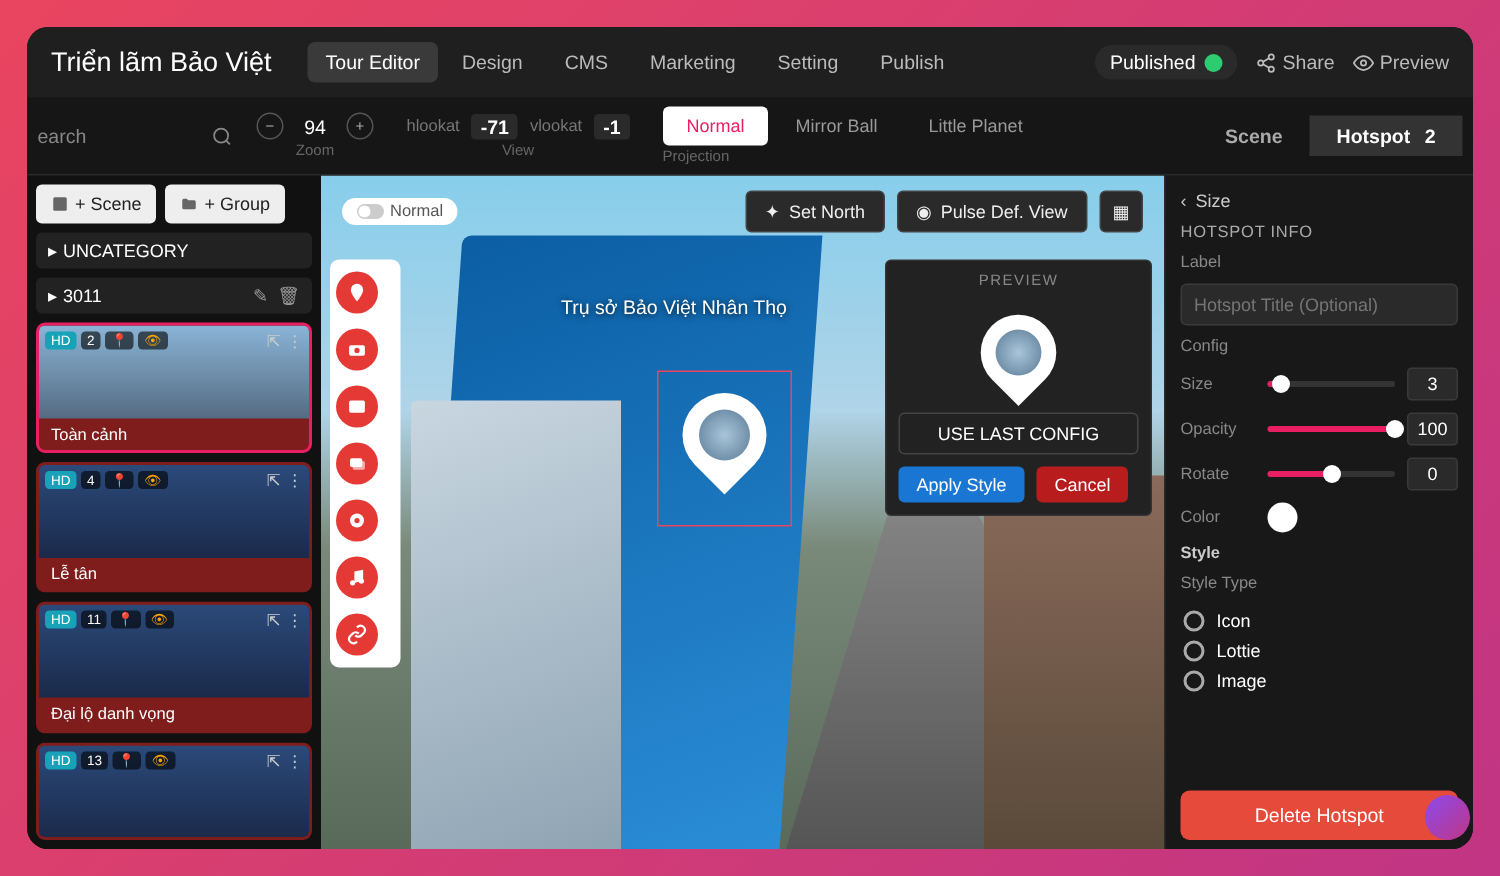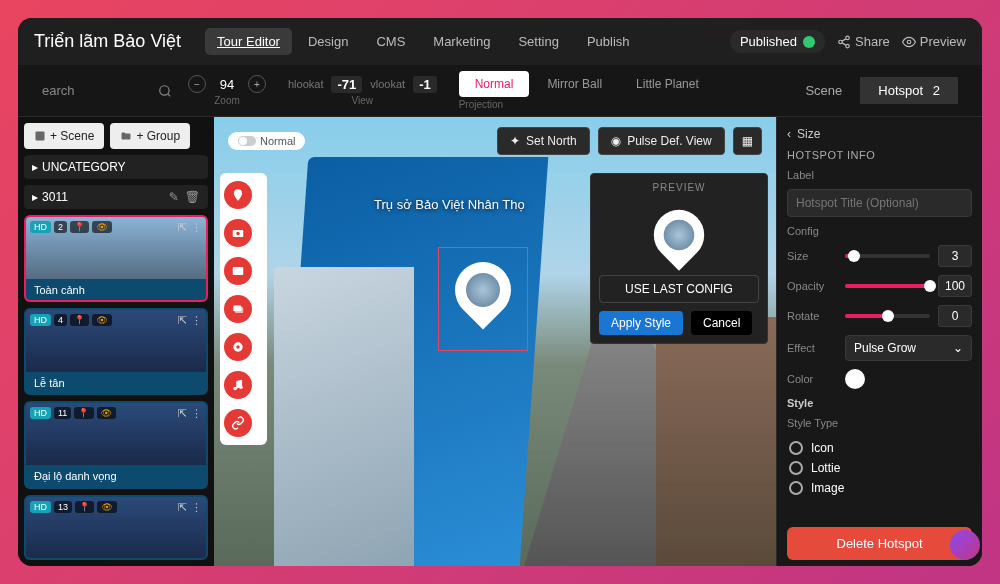--- a/index.html
+++ b/index.html
@@ -14,66 +14,66 @@
     background: #1a1a1a; border-radius: 14px; overflow: hidden;
     display: flex; flex-direction: column;
   }
   .topbar {
     display: flex; align-items: center; gap: 12px; padding: 10px 16px;
     background: #1f1f1f;
   }
   .project-title { font-size: 18px; margin-right: 12px; }
   .tabs { display: flex; gap: 4px; }
   .tab { padding: 6px 12px; border-radius: 5px; color: #bbb; cursor: pointer; }
-  .tab.active { background: #3a3a3a; color: #fff; text-decoration: underline; }
+  .tab.active { background: #3a3a3a; color: #fff; }
   .spacer { flex: 1; }
   .published-pill {
     display: flex; align-items: center; gap: 6px; background: #2a2a2a;
     border-radius: 14px; padding: 4px 10px;
   }
   .published-pill .dot { width: 12px; height: 12px; border-radius: 50%; background: #2ecc71; }
   .headbtn { display: flex; align-items: center; gap: 4px; color: #bbb; cursor: pointer; }
 
   .secondbar {
-    display: flex; align-items: center; gap: 8px; padding: 6px 24px;
+    display: flex; align-items: center; gap: 8px; padding: 6px 7px;
     background: #161616; border-bottom: 1px solid #2a2a2a;
   }
   .search { display: flex; align-items: center; gap: 6px; color: #888; width: 130px; }
   .zoom-group { display: flex; flex-direction: column; align-items: center; margin-left: 8px; }
   .zoom-row { display: flex; align-items: center; gap: 6px; }
   .round-icon { width: 18px; height: 18px; border: 1px solid #555; border-radius: 50%;
                  display: inline-flex; align-items: center; justify-content: center; font-size: 10px; color:#aaa;}
   .zoom-val { min-width: 30px; text-align: center; }
   .sublabel { font-size: 10px; color: #666; margin-top: 2px; }
   .view-group { display: flex; flex-direction: column; align-items: center; margin-left: 14px; }
   .view-row { display: flex; gap: 8px; align-items: center; }
   .view-label { font-size: 11px; color: #777; }
   .view-val { background: #2a2a2a; border-radius: 3px; padding: 1px 6px; font-weight: 600; }
   .proj-group { display: flex; flex-direction: column; margin-left: 14px; }
   .proj-row { display: flex; gap: 2px; }
   .proj-tab { padding: 6px 16px; color: #999; cursor: pointer; border-radius: 4px; font-size: 12px; }
   .proj-tab.active { background: #fff; color: #e91e63; }
   .right-tabs { display: flex; margin-left: auto; }
-  .rtab { padding: 6px 18px; color: #aaa; cursor: pointer; }
+  .rtab { padding: 6px 18px; color: #aaa; cursor: pointer; font-weight: bold; }
   .rtab.active { background: #333; color: #fff; }
   .rtab .badge { margin-left: 6px; }
 
   .body { flex: 1; display: flex; overflow: hidden; }
   .sidebar {
     width: 196px; background: #111; padding: 6px; display: flex; flex-direction: column;
     gap: 6px; overflow-y: hidden;
   }
   .btn-light { background: #eee; color: #222; border-radius: 4px; padding: 6px 10px;
                display: inline-flex; align-items: center; gap: 4px; cursor: pointer; font-size: 12px; }
   .side-row { display: flex; gap: 6px; }
   .section { background: #222; border-radius: 4px; padding: 5px 8px; font-size: 12px;
              display: flex; align-items: center; gap: 4px; }
   .section .ed-icons { margin-left: auto; display: flex; gap: 6px; color: #999; }
   .scene-card {
-    background: #0c4a6e; border-radius: 6px; overflow: hidden; position: relative;
+    background: #7f1d1d; border-radius: 6px; overflow: hidden; position: relative;
     border: 2px solid transparent; cursor: pointer;
   }
   .scene-card.active { border-color: #e91e63; }
   .scene-img { height: 62px; background: linear-gradient(180deg, #8ab4d6, #556b82); position: relative; }
   .scene-img.gallery { background: linear-gradient(180deg, #2b4a7a, #1a2a4a); }
   .scene-badges { position: absolute; top: 4px; left: 4px; display: flex; gap: 3px; align-items: center; }
   .bdg { background: rgba(0,0,0,0.6); border-radius: 3px; padding: 1px 4px; font-size: 9px; display:flex; align-items:center; gap:2px;}
   .bdg.hd { background: #17a2b8; }
   .bdg.eye { color: #ffa500; }
   .scene-icons { position: absolute; top: 4px; right: 4px; display: flex; gap: 4px; color:#ccc; font-size:11px; }
@@ -108,21 +108,21 @@
   .preview-overlay {
     position: absolute; top: 56px; right: 8px; width: 178px;
     background: #222; border: 1px solid #333; border-radius: 4px; padding: 8px; z-index: 8;
   }
   .preview-overlay .title { text-align: center; font-size: 10px; color: #888; letter-spacing: 1px; margin-bottom: 6px;}
   .preview-overlay .marker-box { display:flex; justify-content:center; padding: 8px 0 12px; }
   .preview-overlay .marker { transform: rotate(-45deg) scale(0.9); margin: 0;}
   .preview-overlay .wide-btn { border:1px solid #444; border-radius:4px; padding:6px; text-align:center; font-size:12px; margin-bottom:8px; cursor:pointer;}
   .ov-row{ display:flex; gap:8px; }
   .apply-btn{ background:#1976d2; border-radius:4px; padding:5px 12px; font-size:12px; cursor:pointer;}
-  .cancel-btn{ background:#000000; border-radius:4px; padding:5px 12px; font-size:12px; cursor:pointer;}
+  .cancel-btn{ background:#b91c1c; border-radius:4px; padding:5px 12px; font-size:12px; cursor:pointer;}
 
   .props {
     width: 206px; background: #181818; border-left: 1px solid #2a2a2a; padding: 10px 10px 0;
     display: flex; flex-direction: column; gap: 8px; overflow: hidden; font-size: 12px; position:relative;
   }
   .back { display:flex; align-items:center; gap:6px; color:#ccc; cursor:pointer;}
   .sect-h { color:#aaa; font-size:11px; letter-spacing:0.5px; }
   .label { color:#888; font-size:11px; }
   .input { background:#2a2a2a; border:1px solid #3a3a3a; border-radius:4px; padding:6px 8px; color:#f9a8d4; font-size:12px; width:100%;}
   .row { display:flex; align-items:center; gap:8px; }
@@ -441,27 +441,20 @@
       </div>
       <div class="row">
         <span class="label">Rotate</span>
         <div class="slider">
             <div class="fill" style="width:50%"></div>
             <div class="thumb" style="left:50%"></div>
           </div>
         <span class="valbox">0</span>
       </div>
       <div class="row">
-        <span class="label">Effect</span>
-        <div class="select">
-          <span>Pulse Grow</span>
-          <span>⌄</span>
-        </div>
-      </div>
-      <div class="row">
         <span class="label">Color</span>
         <div class="color-sw"></div>
       </div>
       <div class="label" style="font-weight:600;color:#ccc">Style</div>
       <div class="label">Style Type</div>
       <div class="radio-list">
         <div class="radio">
             <span class="o"></span>
             <span>Icon</span>
           </div>

